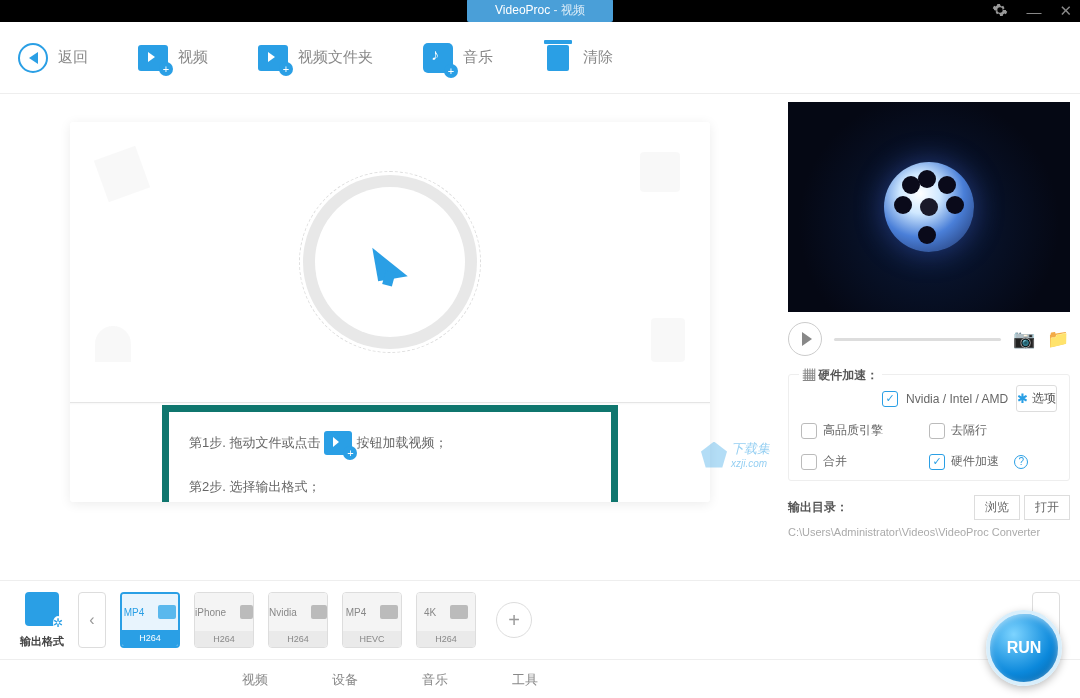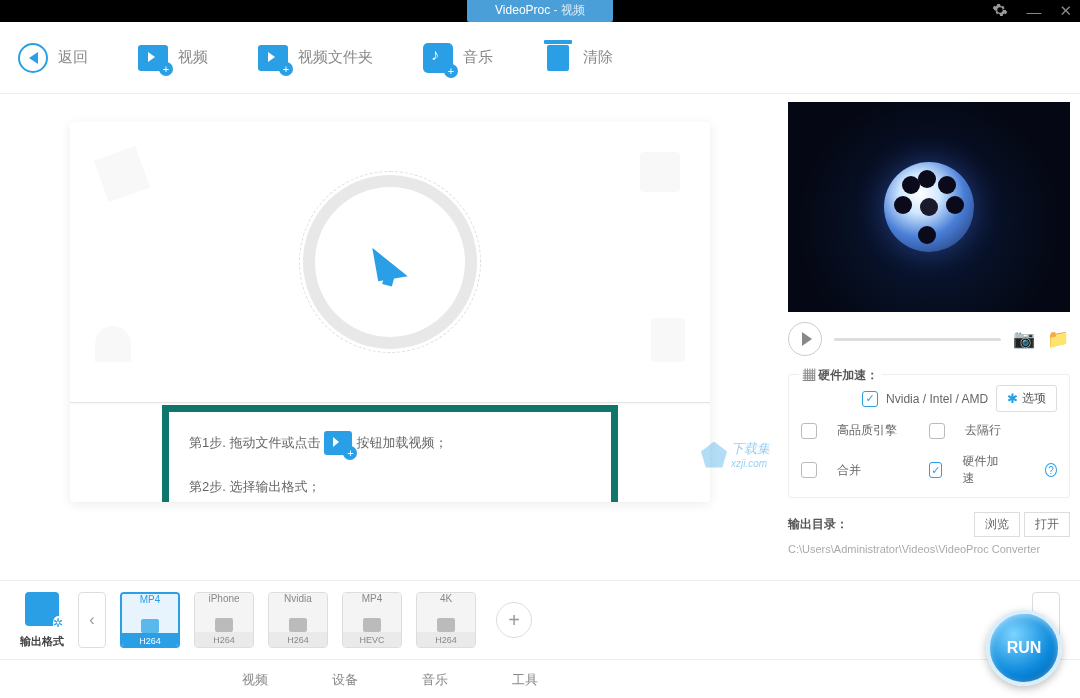--- a/index.html
+++ b/index.html
@@ -65,43 +65,43 @@
 .play-icons { display:flex; gap:12px; color:#aaa; font-size:18px; }
 
 .accel-box { margin-top:18px; border:1px solid #eee; border-radius:3px; padding:10px 12px; position:relative; }
 .accel-title { font-size:12px; color:#555; font-weight:bold; position:absolute; top:-8px; left:10px; background:#fff; padding:0 4px; }
 .accel-title::before { content:"▦ "; color:#888; }
 .accel-row { display:flex; align-items:center; justify-content:flex-end; gap:8px; margin-bottom:10px; }
 .checkbox { width:16px; height:16px; border:1px solid #bbb; border-radius:3px; display:inline-flex; align-items:center; justify-content:center; font-size:11px; }
 .checkbox.checked { border-color:#2a9fe5; color:#2a9fe5; }
 .checkbox.checked::before { content:"✓"; }
 .hw-label { font-size:12px; color:#666; }
-.opt-btn { border:1px solid #ddd; border-radius:3px; padding:4px 10px; font-size:12px; color:#555; display:flex; align-items:center; gap:4px; cursor:pointer; }
+.opt-btn { border:1px solid #ddd; border-radius:3px; padding:4px 0; font-size:12px; color:#555; display:flex; align-items:center; gap:4px; cursor:pointer; }
 .opt-btn::before { content:"✱"; color:#2a9fe5; font-size:13px; }
 .grid2 { display:grid; grid-template-columns:1fr 1fr; row-gap:14px; font-size:12px; color:#666; }
-.grid2 > div { display:flex; align-items:center; gap:20px; }
+.grid2 > div { display:flex; align-items:center; gap:6px; }
 
 .outdir { margin-top:14px; font-size:12px; }
 .outdir-head { display:flex; align-items:center; justify-content:space-between; }
 .outdir-label { color:#555; font-weight:bold; }
 .outdir-btns { display:flex; gap:4px; }
 .small-btn { border:1px solid #ddd; padding:3px 10px; font-size:12px; color:#666; cursor:pointer; background:#fff; }
 .outdir-path { color:#aaa; font-size:11px; margin-top:6px; }
 
 
 .bottom { position:absolute; left:0; right:0; bottom:0; height:118px; background:#fff; border-top:1px solid #eee; }
 .format-row { display:flex; align-items:center; height:78px; padding:0 20px; gap:14px; }
 .out-format { display:flex; flex-direction:column; align-items:center; gap:8px; cursor:pointer; }
 .out-format-icon { width:34px; height:34px; background:#2a9fe5; border-radius:4px; position:relative; }
 .out-format-icon::after { content:"✲"; position:absolute; right:-4px; bottom:-4px; color:#2a9fe5; background:#fff; border-radius:50%; font-size:12px; }
 .out-format-label { font-size:11px; color:#444; font-weight:bold; }
 .nav-btn { width:28px; height:56px; border:1px solid #ddd; border-radius:4px; display:flex; align-items:center; justify-content:center; color:#999; cursor:pointer; font-size:16px; }
 .fmt-card { width:60px; height:56px; border:1px solid #ddd; border-radius:4px; display:flex; flex-direction:column; overflow:hidden; cursor:pointer; }
 .fmt-card.active { border:2px solid #2a9fe5; }
-.fmt-top { flex:1; background:#f4f4f4; display:flex; flex-direction:column; align-items:center; justify-content:center; font-size:10px; color:#888; gap:14px; }
+.fmt-top { flex:1; background:#f4f4f4; display:flex; flex-direction:row; align-items:center; justify-content:center; font-size:10px; color:#888; gap:14px; }
 .fmt-card.active .fmt-top { background:#e8f4fd; color:#2a9fe5; }
 .fmt-bot { height:16px; background:#eaeaea; font-size:9px; color:#888; text-align:center; line-height:16px; }
 .fmt-card.active .fmt-bot { background:#2a9fe5; color:#fff; }
 .fmt-ico { width:18px; height:14px; background:#bbb; border-radius:2px; }
 .fmt-card.active .fmt-ico { background:#5ab8ed; }
 .add-circle { width:36px; height:36px; border:1px solid #ddd; border-radius:50%; display:flex; align-items:center; justify-content:center; color:#999; font-size:20px; cursor:pointer; margin-left:6px; }
 .nav-btn.right { margin-left:auto; }
 
 .tabs { height:40px; border-top:1px solid #eee; display:flex; align-items:stretch; padding-left:210px; }
 .tab { width:90px; display:flex; align-items:center; justify-content:center; font-size:13px; color:#888; cursor:pointer; }

